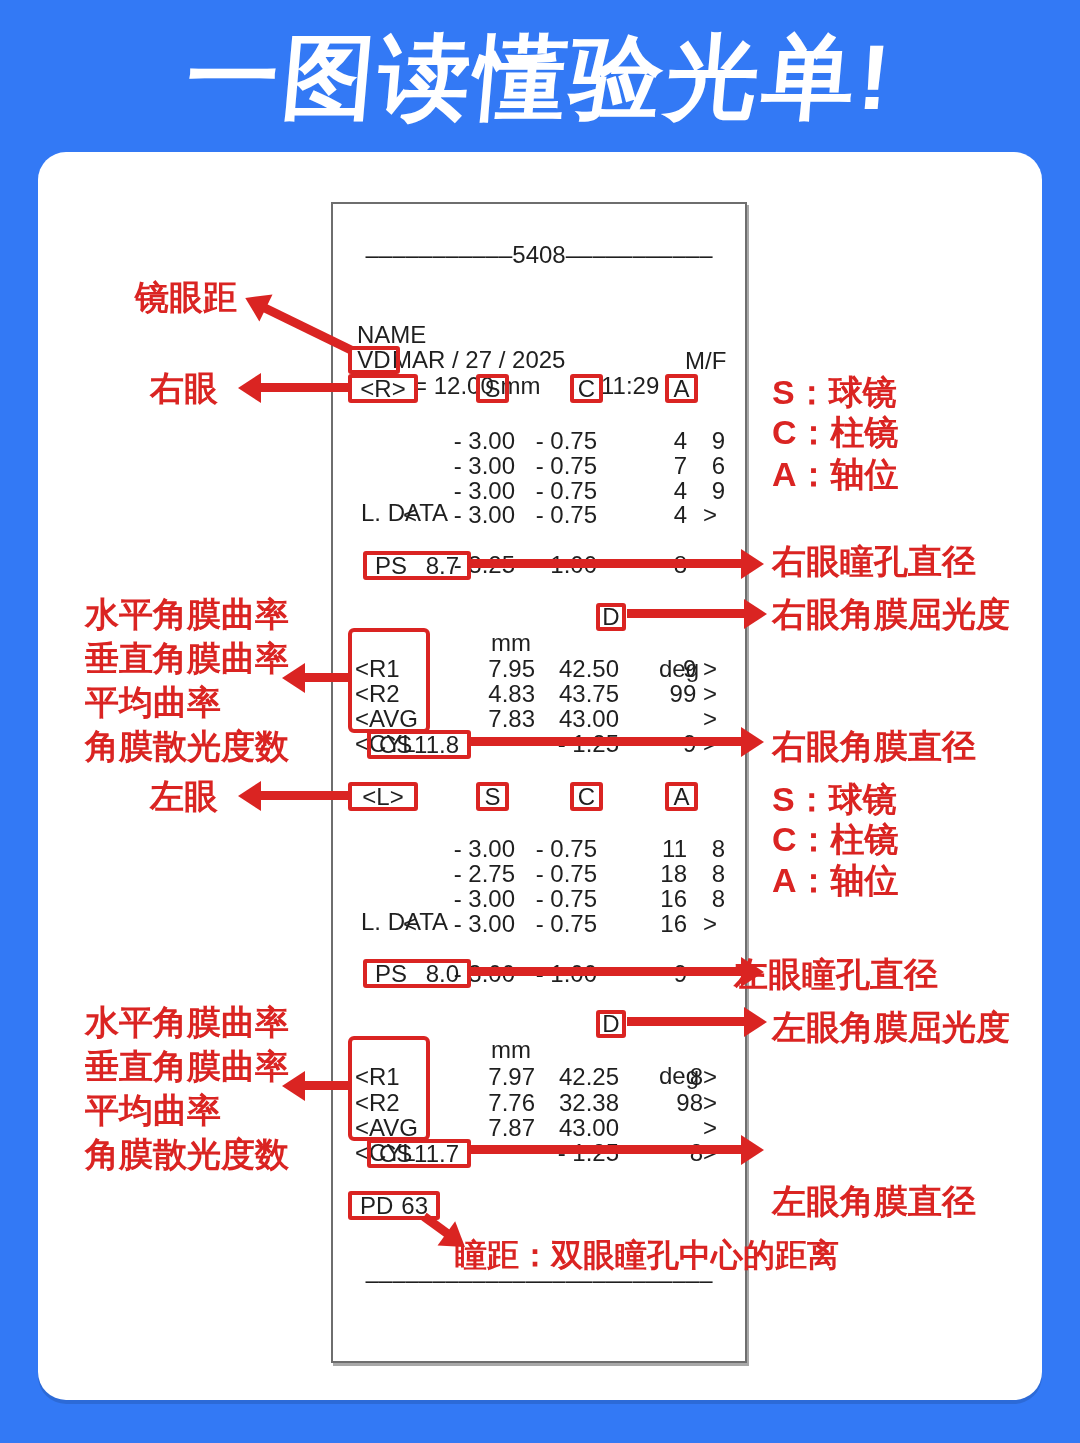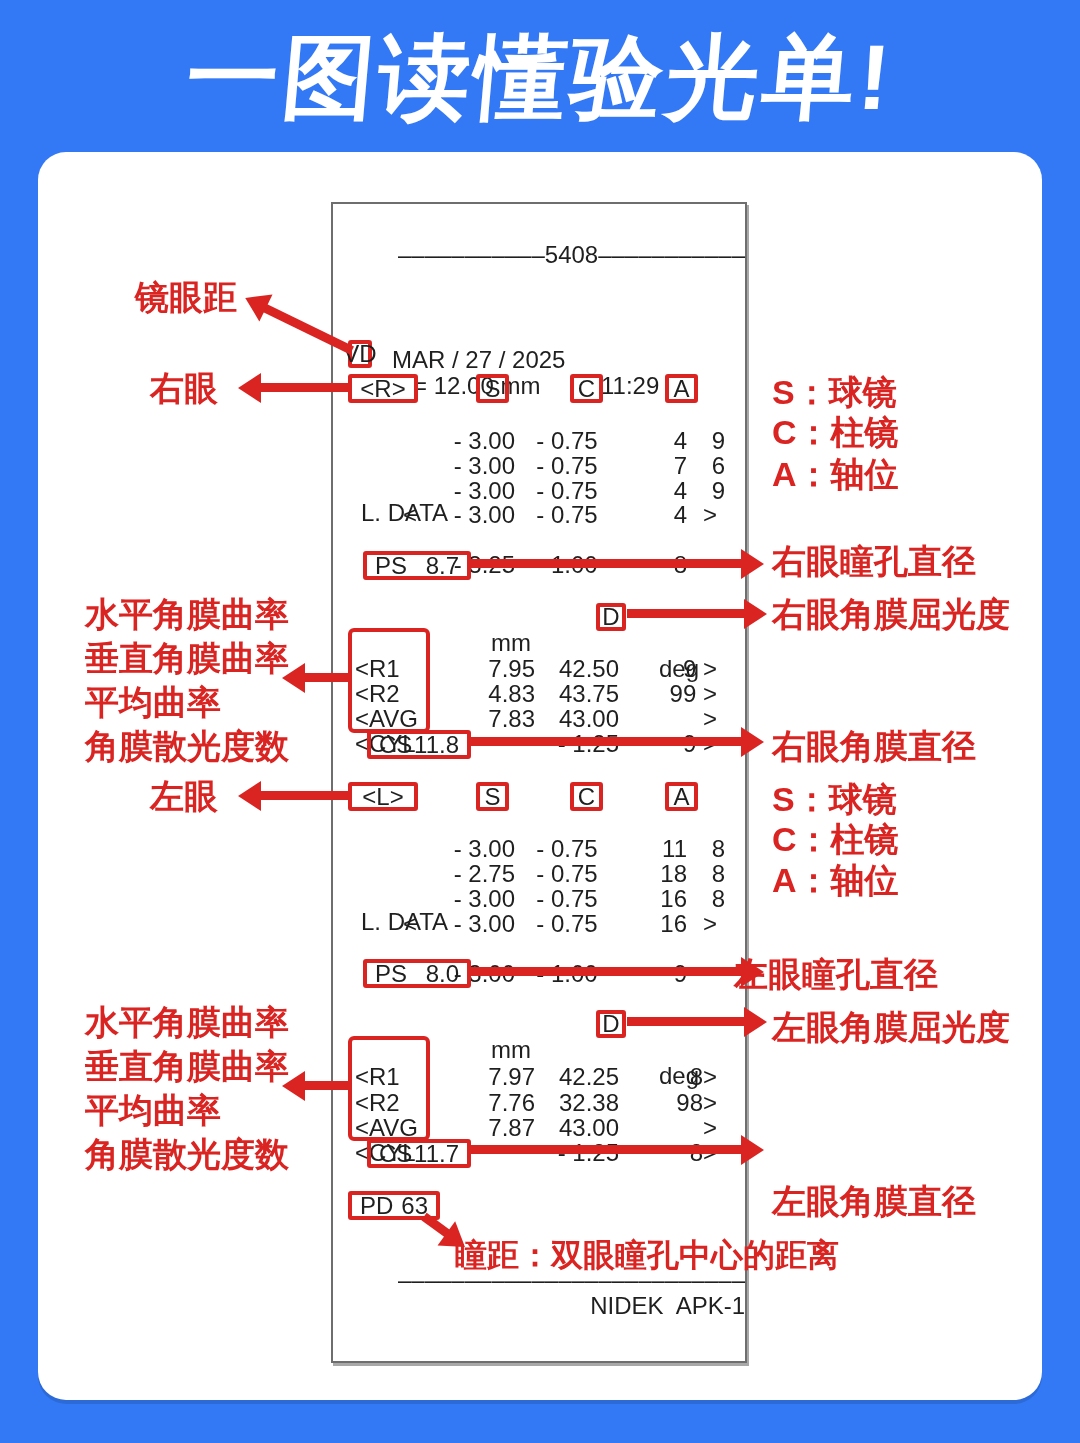--- a/index.html
+++ b/index.html
@@ -31,25 +31,25 @@
     position:absolute;left:331px;top:202px;width:412px;height:1157px;
     background:#ffffff;border:2px solid #6e6e6e;
     box-shadow:2px 3px 0 #a8a8a8;
     color:var(--ink);z-index:1;
   }
   .line{
     position:absolute;left:0;width:100%;height:26px;
     font-size:24px;line-height:26px;white-space:pre;color:var(--ink);
   }
   .line span{position:absolute;white-space:pre;}
-  .ctr{text-align:right;left:0;width:100%;}
+  .ctr{text-align:center;left:0;width:100%;}
   
   .c-pre{left:70px;width:22px;}
   .c-s  {left:96px;width:86px;text-align:right;}
-  .c-c  {left:192px;width:84px;text-align:center;}
+  .c-c  {left:180px;width:84px;text-align:right;}
   .c-a  {left:292px;width:62px;text-align:right;}
   .c-x  {left:362px;width:30px;text-align:right;}
   .c-post{left:370px;width:22px;}
   
   .k-label{left:22px;}
   .k-mm {left:118px;width:84px;text-align:right;}
   .k-d  {left:202px;width:84px;text-align:right;}
   .k-deg{left:300px;width:84px;text-align:right;}
   .k-unit-mm{left:150px;width:56px;text-align:center;}
   .k-unit-deg{left:326px;width:56px;}
@@ -87,27 +87,31 @@
 <div id="stage">
 
   <div id="title">一图读懂验光单!</div>
 
   <div id="card"></div>
 
   <div id="receipt">
 
     <div class="line" style="top:38px"><span class="ctr">–––––––––––5408–––––––––––</span></div>
 
+    <div class="line" style="top:92px">
+      <span style="left:24px">NAME</span>
+      <span style="left:352px">M/F</span>
+    </div>
 
     <div class="line" style="top:117px">
       <span style="left:59px">MAR / 27 / 2025</span>
       <span style="left:268px">11:29</span>
     </div>
 
-    <div class="rbox" style="left:15px;top:136px;width:24px;height:28px">
+    <div class="rbox" style="left:15px;top:142px;width:52px;height:28px">
         <span>VD</span>
       </div>
     <div class="line" style="top:143px">
       <span style="left:80px">= 12.00 mm</span>
     </div>
 
     <div class="rbox" style="left:15px;top:170px;width:70px;height:29px">
         <span>&lt;R&gt;</span>
       </div>
     <div class="rbox" style="left:143px;top:170px;width:33px;height:29px">
@@ -228,21 +232,20 @@
       <span>CS</span>
         <span>11.7</span>
     </div>
 
     <div class="rbox vbox" style="left:15px;top:987px;width:92px;height:29px">
       <span>PD</span>
         <span>63</span>
     </div>
 
     <div class="line" style="top:1063px"><span class="ctr">––––––––––––––––––––––––––</span></div>
-    <div class="line" style="top:1089px"><span class="ctr">NIDEK  APK-1</span></div>
   </div>
 
   <div class="note" style="left:135px;top:277px">镜眼距</div>
   <div class="note" style="left:150px;top:368px">右眼</div>
 
   <div class="note note-group" style="left:85px;top:592px">
     <div>水平角膜曲率</div>
     <div>垂直角膜曲率</div>
     <div>平均曲率</div>
     <div>角膜散光度数</div>

